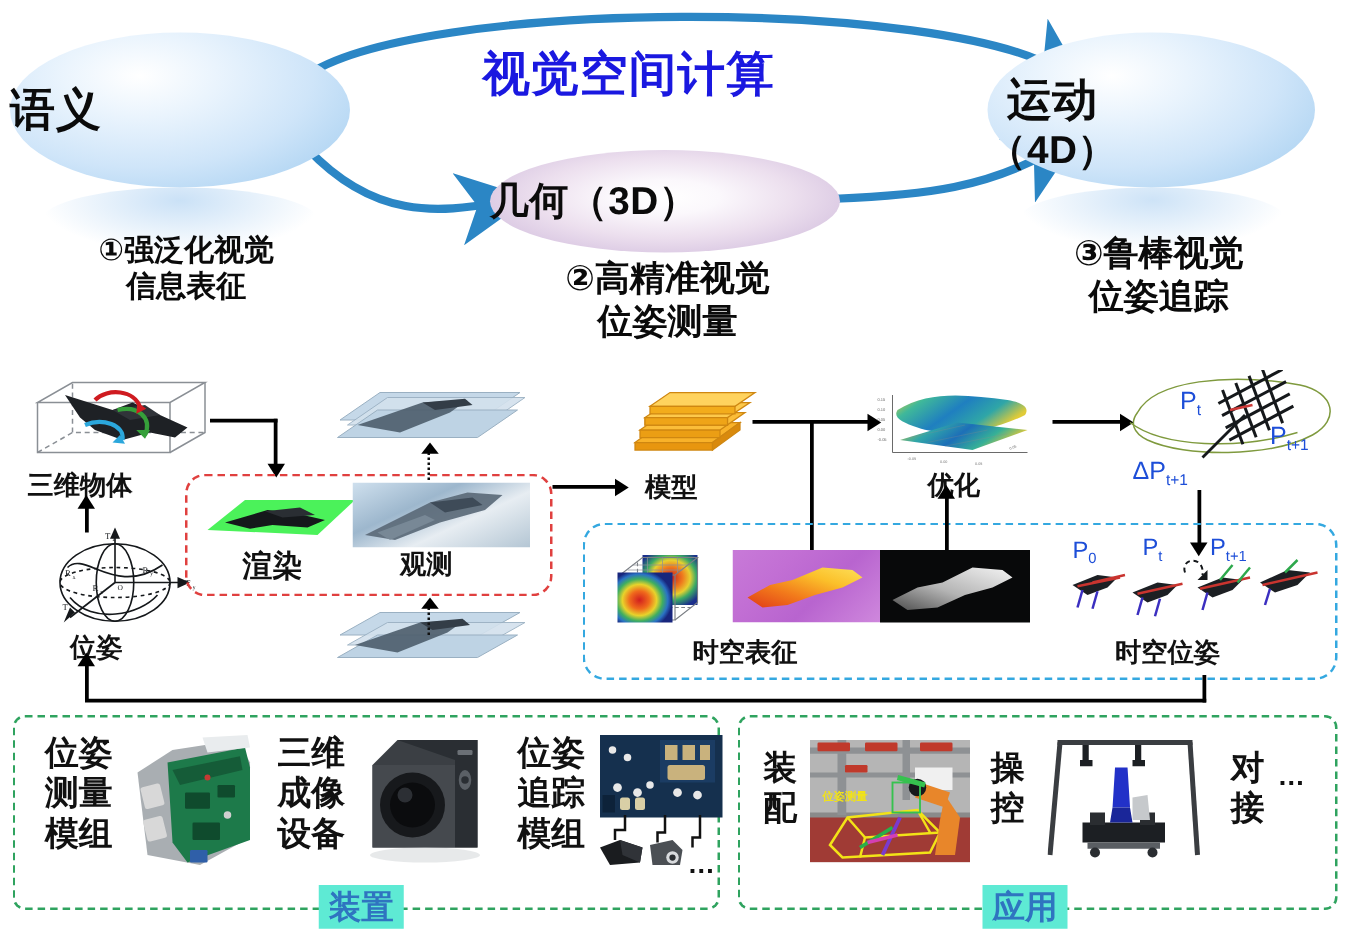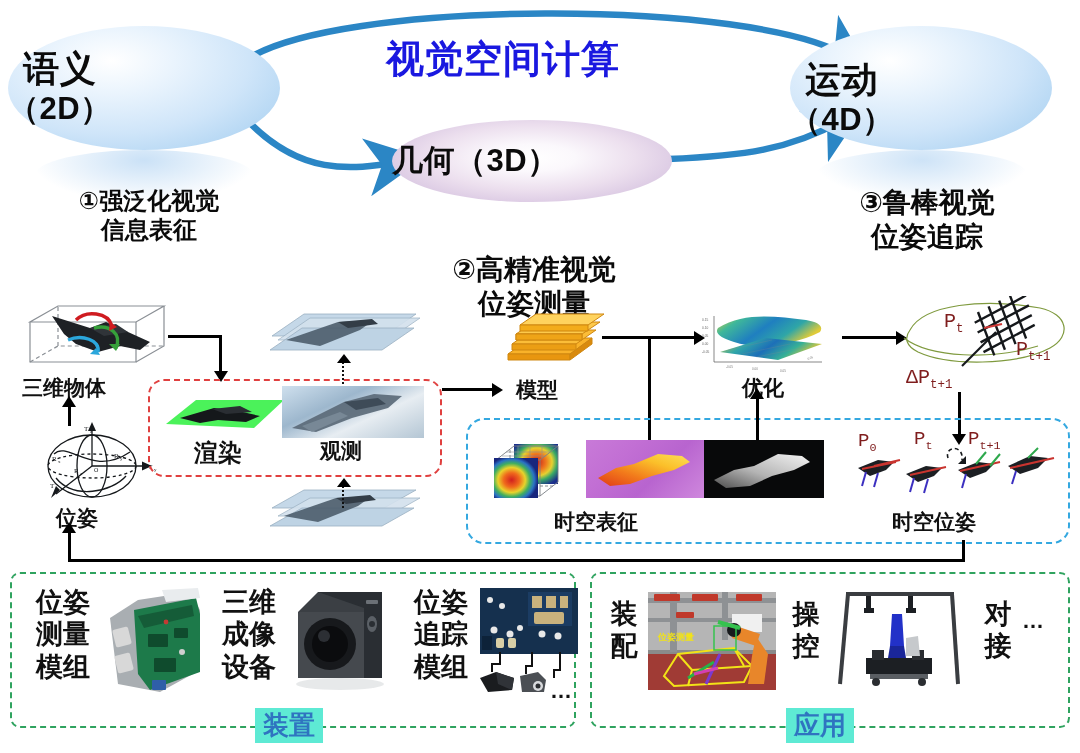--- a/index.html
+++ b/index.html
@@ -54,22 +54,22 @@
 
   
   .dash-red{border:2.5px dashed #e0403f;border-radius:16px;}
   .dash-cyan{border:2.5px dashed #34a8e0;border-radius:18px;}
   .dash-green{border:2.5px dashed #2fa35f;border-radius:10px;}
 
   .boxlabel-blue{color:#2f74c0;font-weight:bold;background:#5eead4;padding:0 8px;white-space:nowrap;}
 
   
   .math{
-    font-family:Liberation Mono, monospace;
-    color:#7f1d1d;font-weight:normal;white-space:nowrap;
+    font-family:Liberation Sans, sans-serif;
+    color:#1d4ed8;font-weight:normal;white-space:nowrap;
   }
   .math sub{font-size:.62em;}
 
   
   .ln{position:absolute;background:#000;}
   .arrowhead{position:absolute;width:0;height:0;}
   .ah-down{border-left:7px solid transparent;border-right:7px solid transparent;border-top:11px solid #000;}
   .ah-up{border-left:7px solid transparent;border-right:7px solid transparent;border-bottom:11px solid #000;}
   .ah-right{border-top:7px solid transparent;border-bottom:7px solid transparent;border-left:11px solid #000;}
   .dotln{position:absolute;border-left:2px dotted #111;}
@@ -89,21 +89,20 @@
     <path d="M243,62 C330,-2 760,-2 850,58" fill="none" stroke="#2b86c5" stroke-width="6.5" marker-end="url(#ahblue)"></path>
 
     <path d="M246,119 C300,176 350,170 400,162" fill="none" stroke="#2b86c5" stroke-width="6.5" marker-end="url(#ahblue)"></path>
 
     <path d="M668,159 C742,156 790,150 843,120" fill="none" stroke="#2b86c5" stroke-width="6.5" marker-end="url(#ahblue)"></path>
   </svg>
 
   <div class="abs ellipse-blue ctr" style="left:8px;top:26px;width:272px;height:124px;">
     <div class="ell-text">
       <div style="font-size:36px;">语义</div>
-      <div style="font-size:31px;margin-top:2px;">（2D）</div>
     </div>
   </div>
 
   <div class="abs" style="left:34px;top:150px;width:220px;height:52px;border-radius:50%;
               background:radial-gradient(ellipse at 50% 20%, rgba(193,220,245,.85) 0%, rgba(255,255,255,0) 72%);"></div>
 
   <div class="abs ellipse-purple ctr" style="left:392px;top:120px;width:280px;height:82px;">
     <div class="ell-text" style="font-size:31px;">几何（3D）</div>
   </div>
 
@@ -113,21 +112,21 @@
       <div style="font-size:31px;margin-top:2px;">（4D）</div>
     </div>
   </div>
   <div class="abs" style="left:816px;top:150px;width:212px;height:50px;border-radius:50%;
               background:radial-gradient(ellipse at 50% 20%, rgba(193,220,245,.8) 0%, rgba(255,255,255,0) 72%);"></div>
 
   <div class="abs main-title" style="left:386px;top:34px;font-size:38px;">视觉空间计算</div>
 
   <div class="abs cap" style="left:18px;top:186px;width:262px;font-size:24px;">①强泛化视觉
 信息表征</div>
-  <div class="abs cap" style="left:400px;top:206px;width:268px;font-size:28px;margin-top:47px;">②高精准视觉
+  <div class="abs cap" style="left:400px;top:206px;width:268px;font-size:28px;">②高精准视觉
 位姿测量</div>
   <div class="abs cap" style="left:798px;top:186px;width:258px;font-size:28px;">③鲁棒视觉
 位姿追踪</div>
 
   <div class="abs" style="left:24px;top:300px;width:146px;height:74px;">
     <svg width="146" height="74" viewBox="0 0 146 74">
 
       <g stroke="#8a8f95" fill="none" stroke-width="1.2">
         <path d="M6,22 L112,22 L140,6 L34,6 Z"></path>
         <path d="M6,22 L6,62 L112,62 L112,22"></path>

